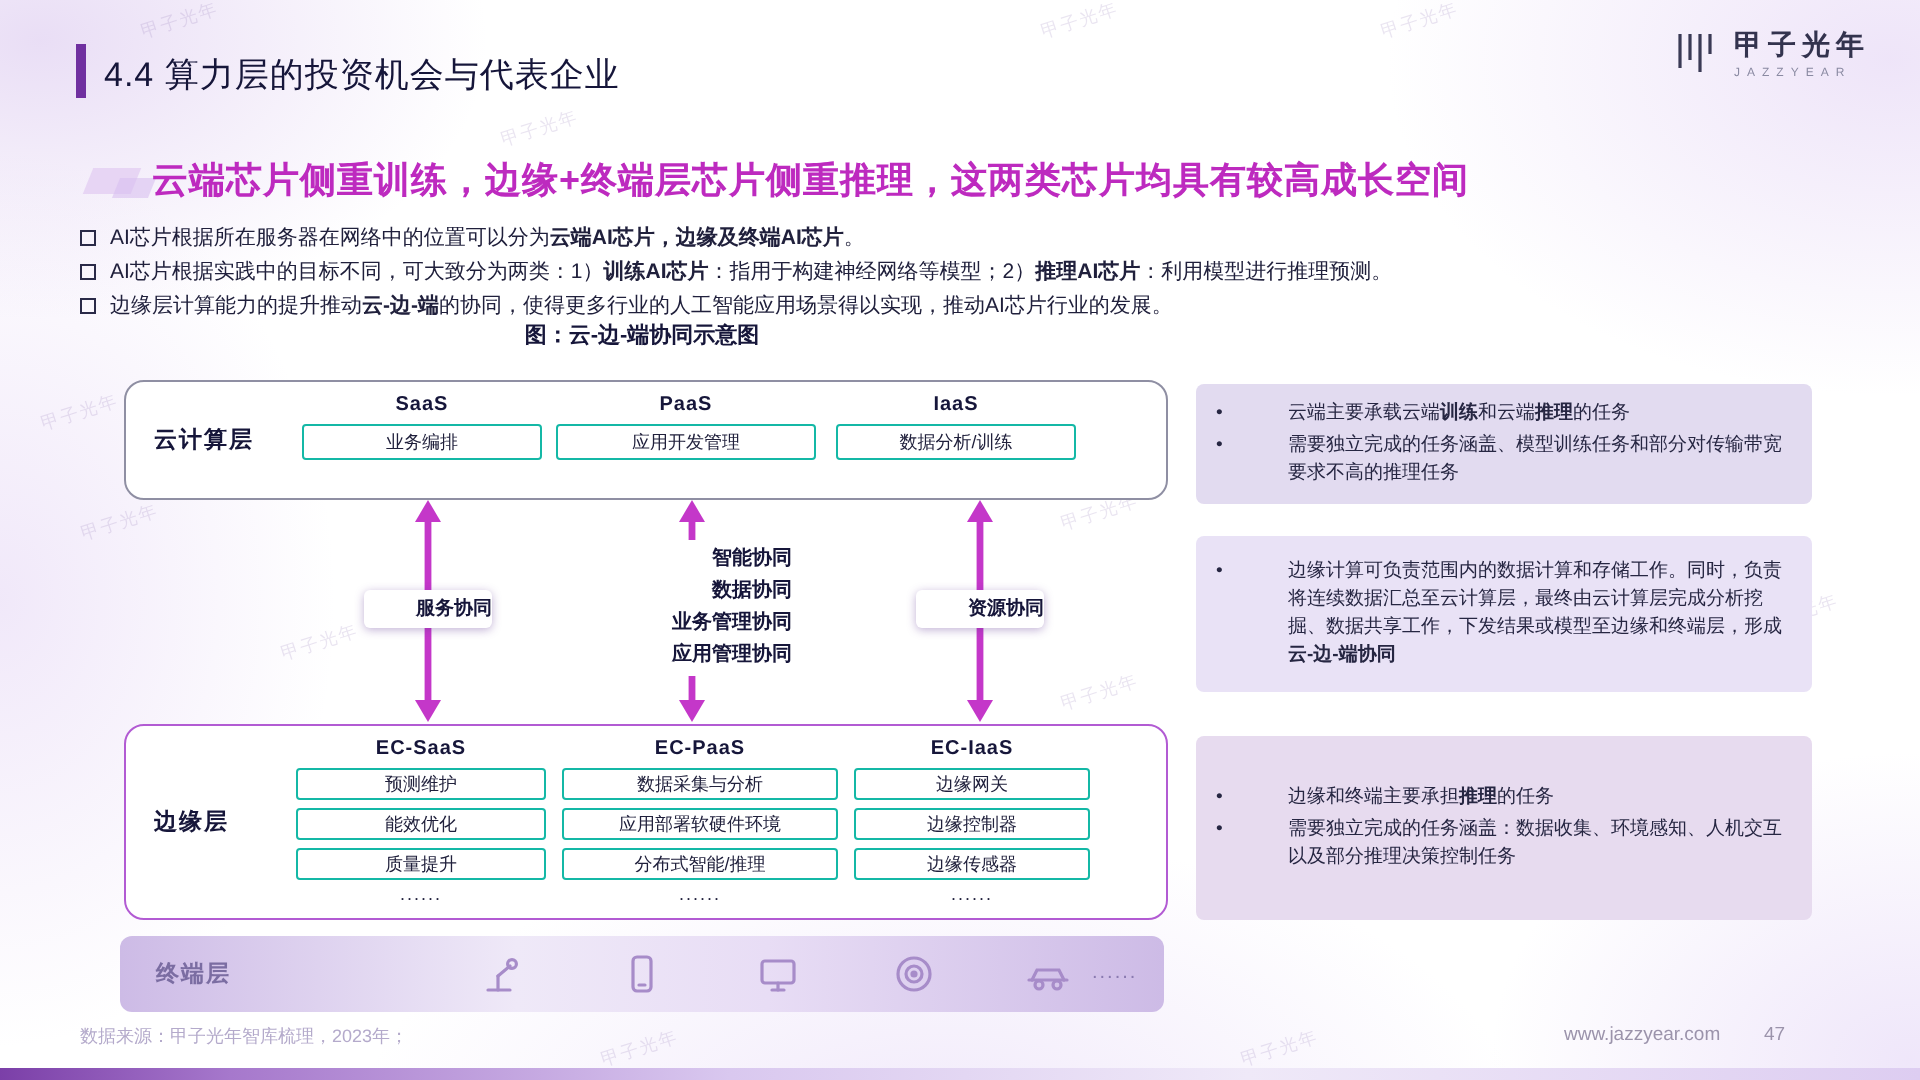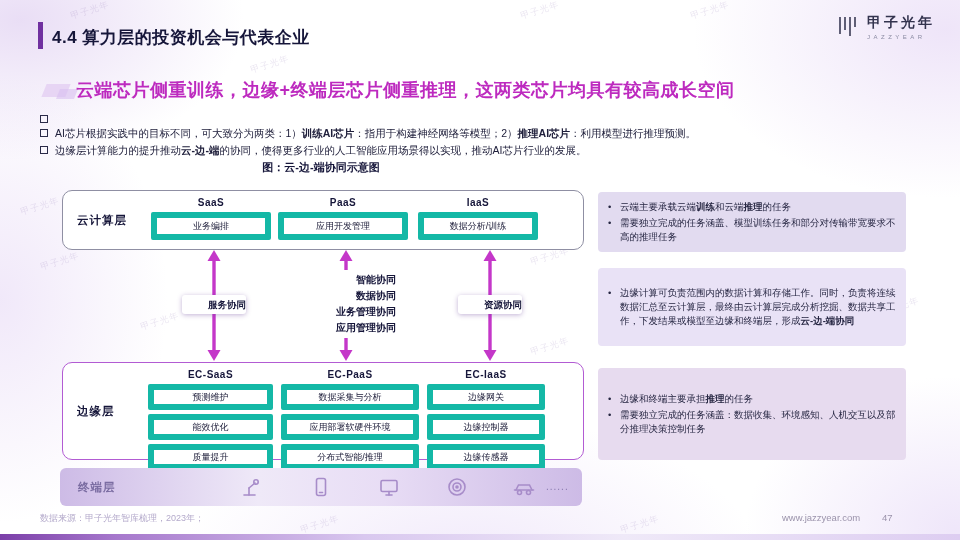--- a/index.html
+++ b/index.html
@@ -10,21 +10,21 @@
       radial-gradient(ellipse 320px 200px at 20px 20px, rgba(198,168,230,.38), transparent 70%),
       radial-gradient(ellipse 360px 240px at 945px 30px, rgba(203,173,235,.32), transparent 70%),
       radial-gradient(ellipse 240px 320px at 0px 300px, rgba(203,173,235,.28), transparent 70%),
       radial-gradient(ellipse 420px 220px at 470px 570px, rgba(208,183,240,.30), transparent 70%),
       radial-gradient(ellipse 300px 220px at 955px 530px, rgba(208,183,240,.34), transparent 70%),
       #ffffff;
   }
   .wm{position:absolute;font-size:9px;color:rgba(125,95,165,.16);transform:rotate(-18deg);letter-spacing:1px;white-space:nowrap;}
   
   .accent-bar{position:absolute;left:38px;top:22px;width:5px;height:27px;background:#7030a0;}
-  .page-title{position:absolute;left:52px;top:26px;font-size:17px;font-weight:bold;color:#16163a;letter-spacing:.5px;}
+  .page-title{position:absolute;left:52px;top:26px;font-size:17px;font-weight:normal;color:#16163a;letter-spacing:.5px;}
   .logo{position:absolute;left:836px;top:14px;display:flex;align-items:center;gap:7px;}
   .logo-text-name{font-size:14px;color:#33334e;letter-spacing:3px;font-weight:bold;}
   .logo-text-sub{font-size:6px;color:#8a8aa2;letter-spacing:3.5px;margin-top:2px;}
   
   .sub-deco1{position:absolute;left:44px;top:84px;width:24px;height:13px;background:#e7d5f4;transform:skewX(-22deg);}
   .sub-deco2{position:absolute;left:58px;top:89px;width:18px;height:10px;background:#d9bff0;transform:skewX(-22deg);opacity:.6;}
   .subtitle{position:absolute;left:76px;top:78px;font-size:18px;font-weight:bold;color:#bd2abf;letter-spacing:.5px;}
   
   .bullets{position:absolute;left:40px;top:112px;width:890px;}
   .bullet{display:flex;margin-bottom:3px;font-size:10.5px;color:#20203c;line-height:14px;}
@@ -32,35 +32,35 @@
   .bb{font-weight:bold;}
   .bu{font-weight:bold;}
   
   .diagram-caption{position:absolute;left:60px;top:160px;width:522px;text-align:center;font-size:11px;font-weight:bold;color:#16163a;}
   .layer-box{position:absolute;background:#fff;border-radius:10px;}
   .cloud-box{left:62px;top:190px;width:520px;height:58px;border:1.5px solid #8f8fa3;}
   .edge-box{left:62px;top:362px;width:520px;height:96px;border:1.5px solid #b25bd3;}
   .layer-label{position:absolute;left:14px;top:50%;transform:translateY(-50%);font-size:11.5px;font-weight:bold;color:#16163a;letter-spacing:1px;}
   .dcol{position:absolute;top:6px;}
   .col-h{text-align:center;font-weight:bold;font-size:10px;color:#16163a;letter-spacing:.5px;}
-  .cell{margin-top:4px;border:6px solid #14b8a6;height:16px;line-height:16px;font-size:9px;text-align:center;background:#fff;color:#20203c;border-radius:2px;}
+  .cell{margin-top:4px;border:1px solid #14b8a6;height:16px;line-height:16px;font-size:9px;text-align:center;background:#fff;color:#20203c;border-radius:2px;}
   .ecell{height:14px;line-height:14px;}
   .more-dots{text-align:center;font-size:9px;color:#20203c;margin-top:2px;letter-spacing:1px;}
   .arrow{position:absolute;top:250px;}
   .sync-label{position:absolute;top:295px;width:64px;height:19px;background:#fff;border-radius:3px;box-shadow:0 1px 5px rgba(100,60,150,.4);font-size:9.5px;font-weight:bold;color:#16163a;text-align:right;line-height:19px;}
   .sync-center{position:absolute;left:296px;top:270px;width:100px;background:#fff;text-align:right;font-size:10px;font-weight:bold;color:#16163a;line-height:16px;padding:2px 0;}
   
   .terminal-band{position:absolute;left:60px;top:468px;width:522px;height:38px;border-radius:6px;
     background:linear-gradient(90deg,#cdbbe6 0%,#efe9f8 38%,#e8ddf5 62%,#cdbbe6 100%);}
   .terminal-label{position:absolute;left:18px;top:50%;transform:translateY(-50%);font-size:11.5px;font-weight:bold;color:#7b6da2;letter-spacing:1px;}
   .t-icon{position:absolute;top:8px;}
   .t-dots{position:absolute;left:486px;top:0;height:38px;line-height:38px;font-size:10px;color:#8a7ab0;letter-spacing:1px;}
   
   .note{position:absolute;left:598px;width:288px;border-radius:4px;padding:8px 10px;font-size:9.5px;color:#262642;line-height:14px;display:flex;flex-direction:column;justify-content:center;}
-  .nline{display:flex;margin:1px 0;}
+  .nline{display:flex;margin:1px 0;gap:24px;}
   .ndot{flex:none;width:12px;}
   .ndot::before{content:"•";}
   
   .footer-source{position:absolute;left:40px;top:512px;font-size:9px;color:#b4aacb;}
   .footer-url{position:absolute;left:782px;top:512px;font-size:9.5px;color:#9b93ab;}
   .footer-page{position:absolute;left:882px;top:512px;font-size:9.5px;color:#9b93ab;}
   .bottom-strip{position:absolute;left:0;bottom:0;width:100%;height:6px;
     background:linear-gradient(90deg,#7b3fa8 0%,#a678cc 12%,#d9c8ef 38%,#efe9f8 65%,#ddcdf1 100%);}
 </style>
 </head>
@@ -97,20 +97,21 @@
     </div>
   </div>
 
   <div class="sub-deco1"></div>
   <div class="sub-deco2"></div>
   <div class="subtitle">云端芯片侧重训练，边缘+终端层芯片侧重推理，这两类芯片均具有较高成长空间</div>
 
   <div class="bullets">
     <div class="bullet">
       <span class="bsq"></span>
+      <span><span>AI芯片根据所在服务器在网络中的位置可以分为</span><span class="bb">云端AI芯片，边缘及终端AI芯片</span><span>。</span></span>
     </div>
     <div class="bullet">
       <span class="bsq"></span>
       <span><span>AI芯片根据实践中的目标不同，可大致分为两类：1）</span><span class="bb">训练AI芯片</span><span>：指用于构建神经网络等模型；2）</span><span class="bb">推理AI芯片</span><span>：利用模型进行推理预测。</span></span>
     </div>
     <div class="bullet">
       <span class="bsq"></span>
       <span><span>边缘层计算能力的提升推动</span><span class="bu">云-边-端</span><span>的协同，使得更多行业的人工智能应用场景得以实现，推动AI芯片行业的发展。</span></span>
     </div>
   </div>

